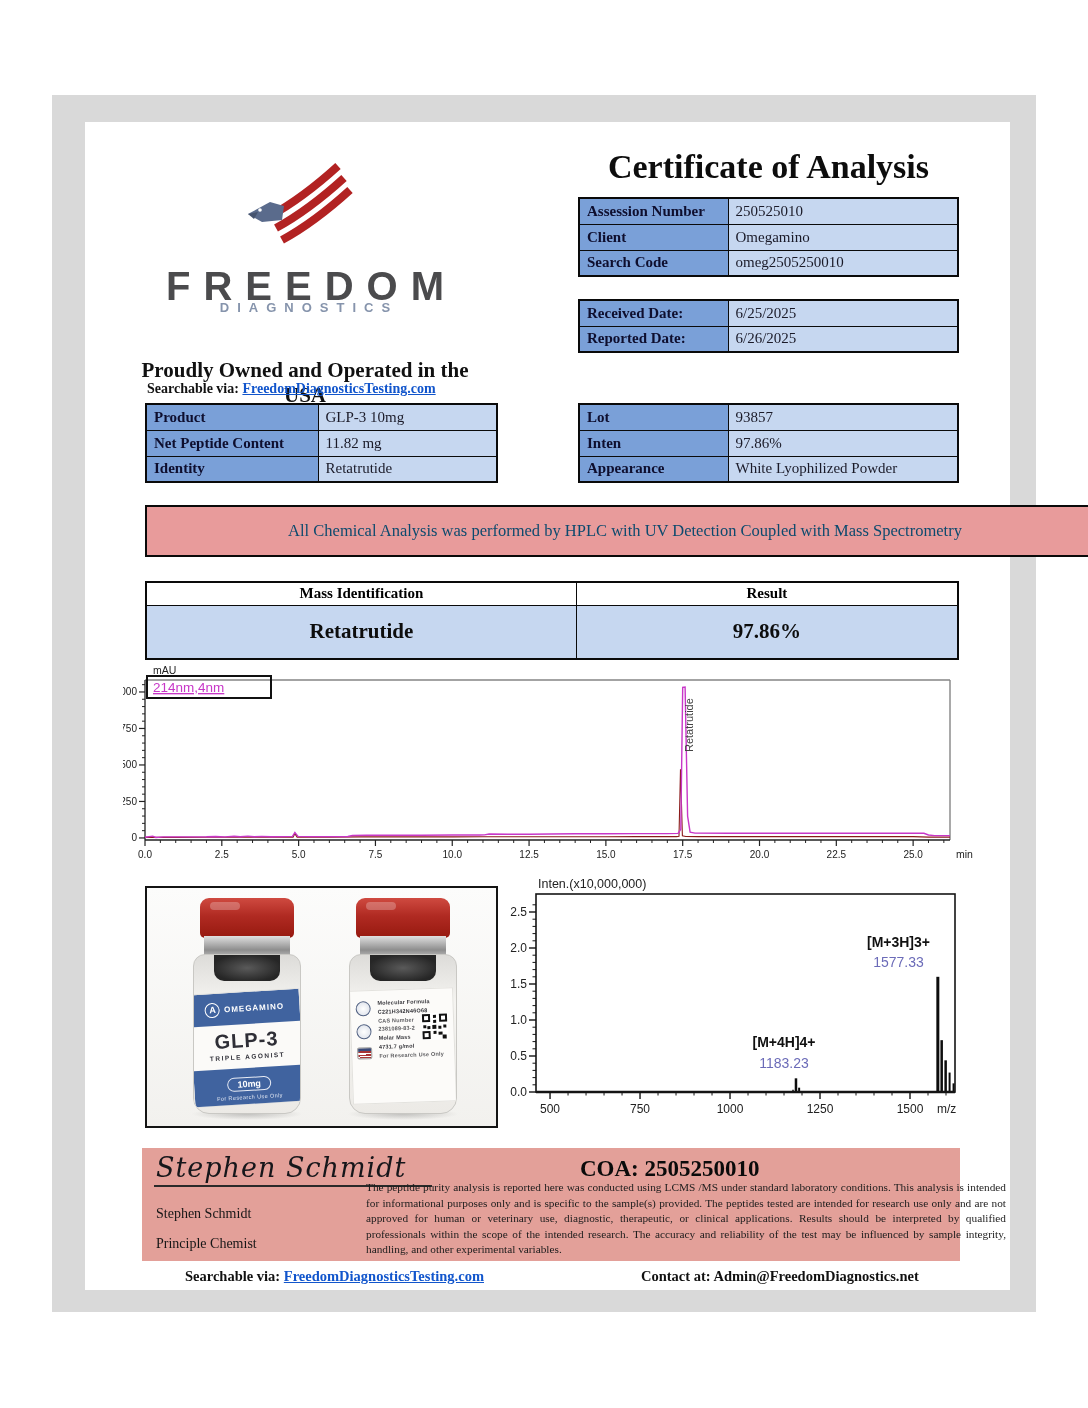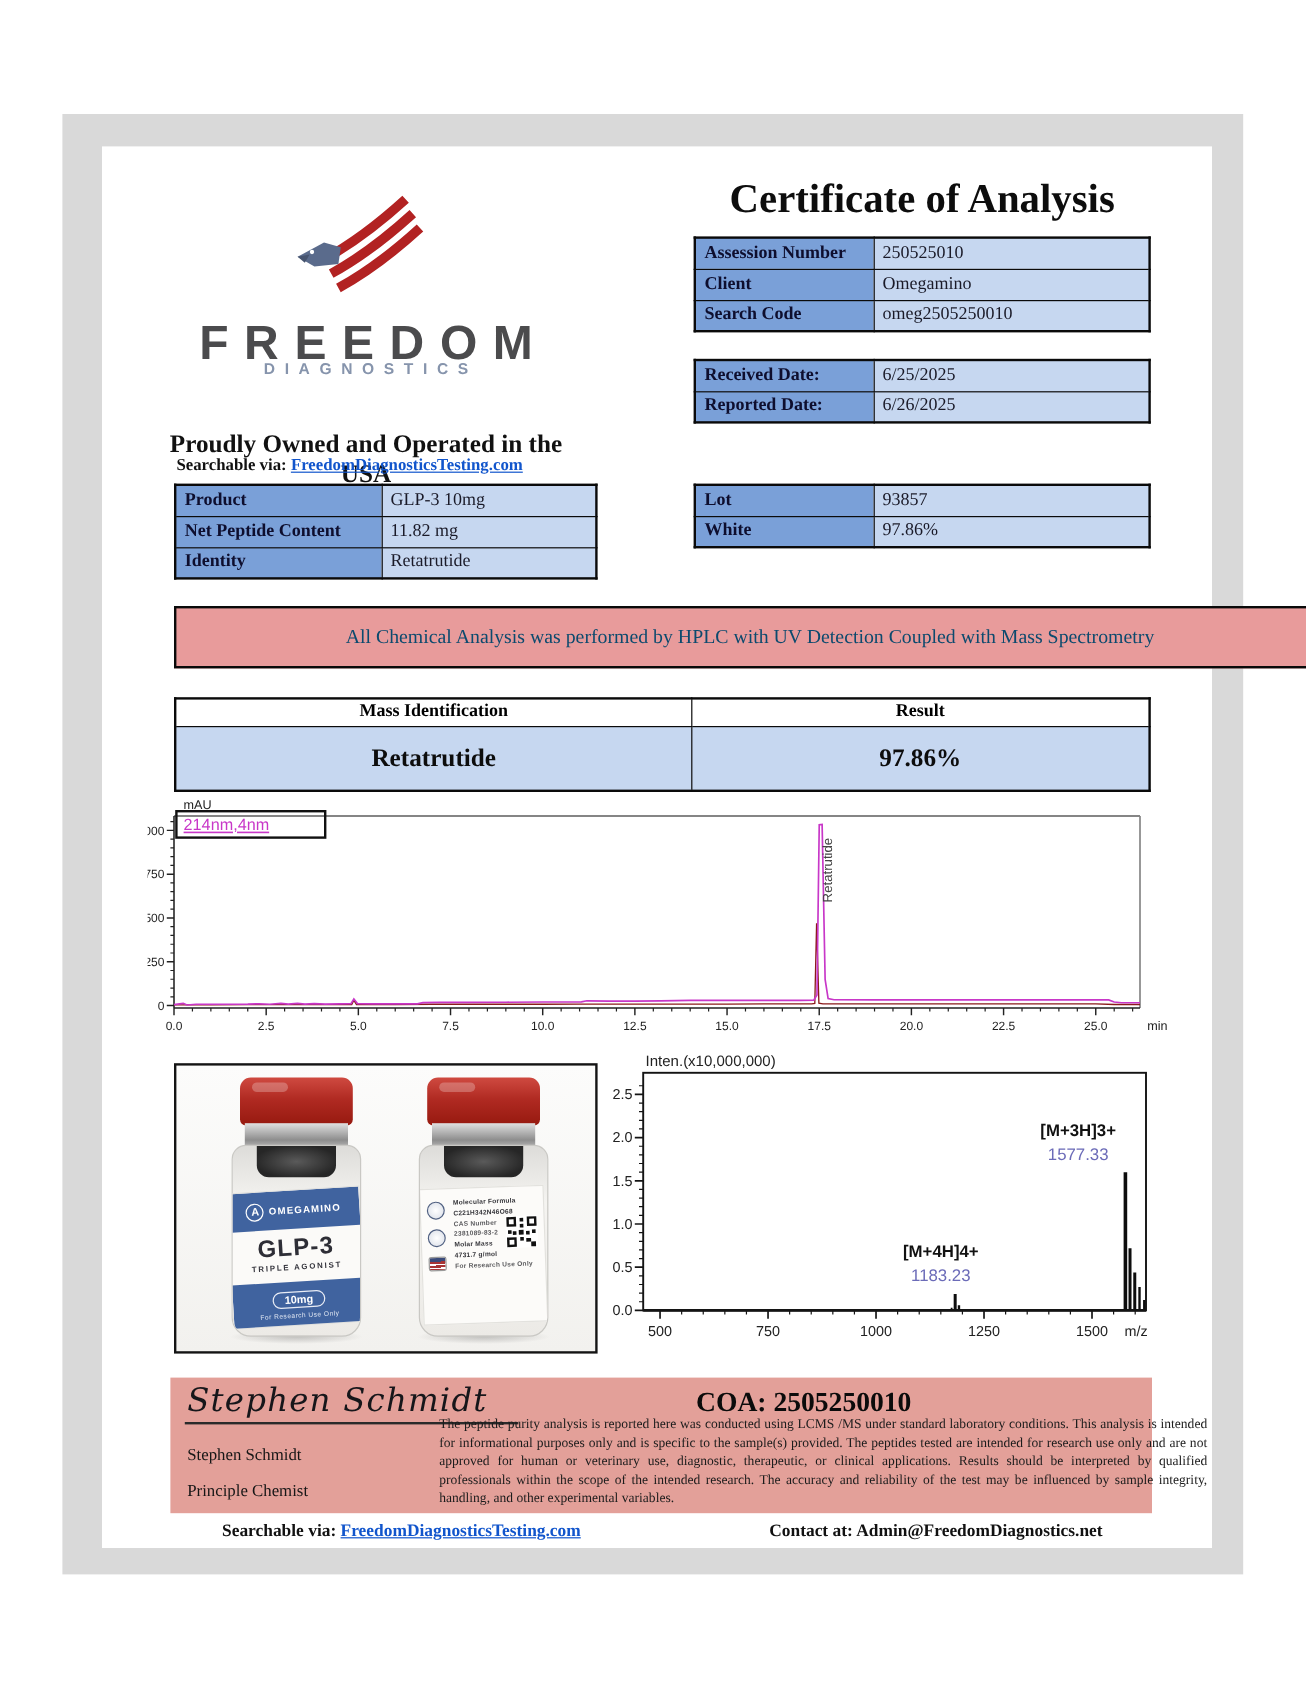--- a/index.html
+++ b/index.html
@@ -177,22 +177,26 @@
           </tr>
   </tbody>
       </table>
   <table class="cert" id="tbl-lot">
     <tbody>
           <tr>
             <td class="lbl">Lot</td>
             <td class="val">93857</td>
           </tr>
     <tr>
-            <td class="lbl">White</td>
+            <td class="lbl">Inten</td>
             <td class="val">97.86%</td>
+          </tr>
+    <tr>
+            <td class="lbl">Appearance</td>
+            <td class="val">White Lyophilized Powder</td>
           </tr>
   </tbody>
       </table>
 
   <div class="banner">All Chemical Analysis was performed by HPLC with UV Detection Coupled with Mass Spectrometry</div>
 
   <table class="mass">
     <tbody>
           <tr class="hd">
       <td class="c1">Mass Identification</td>

